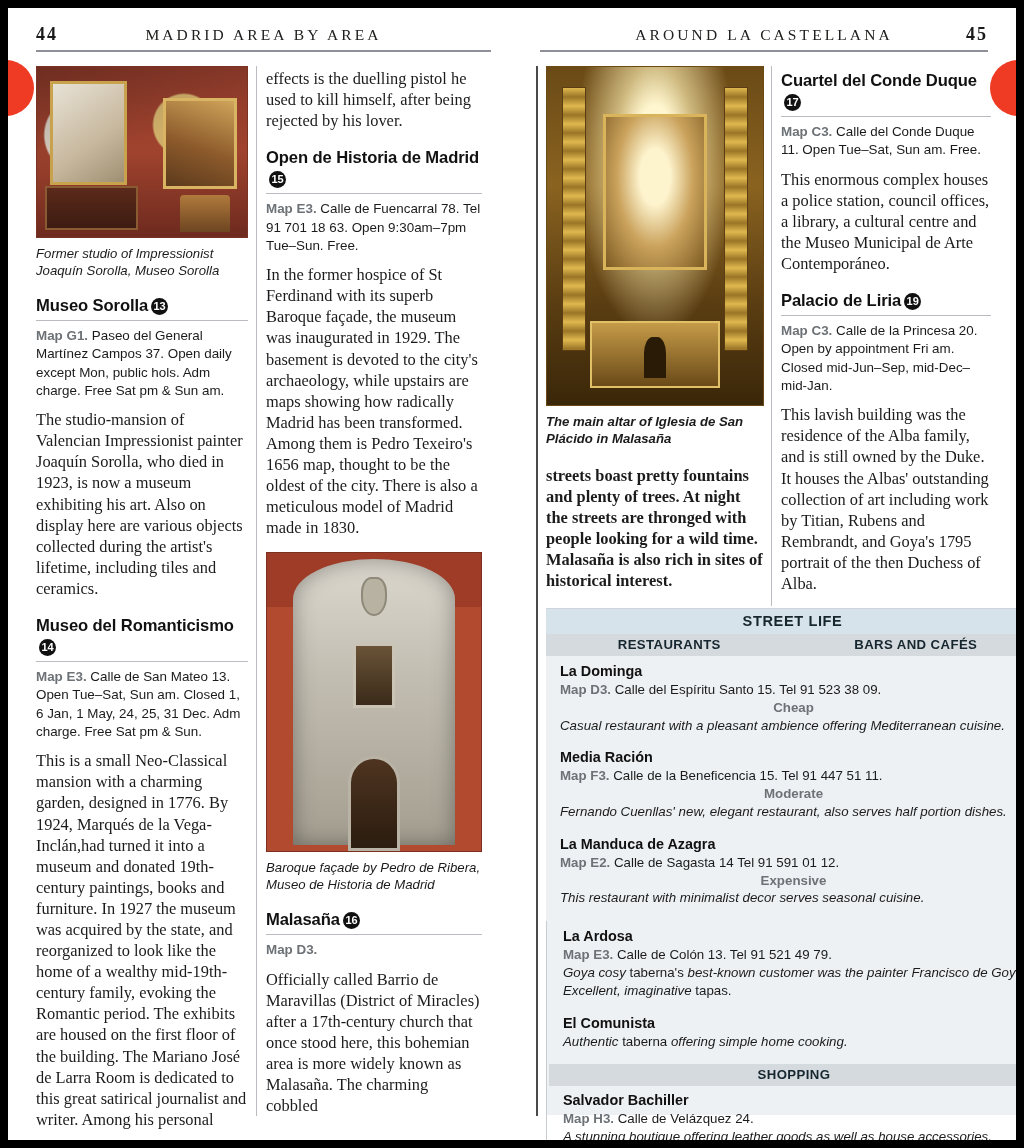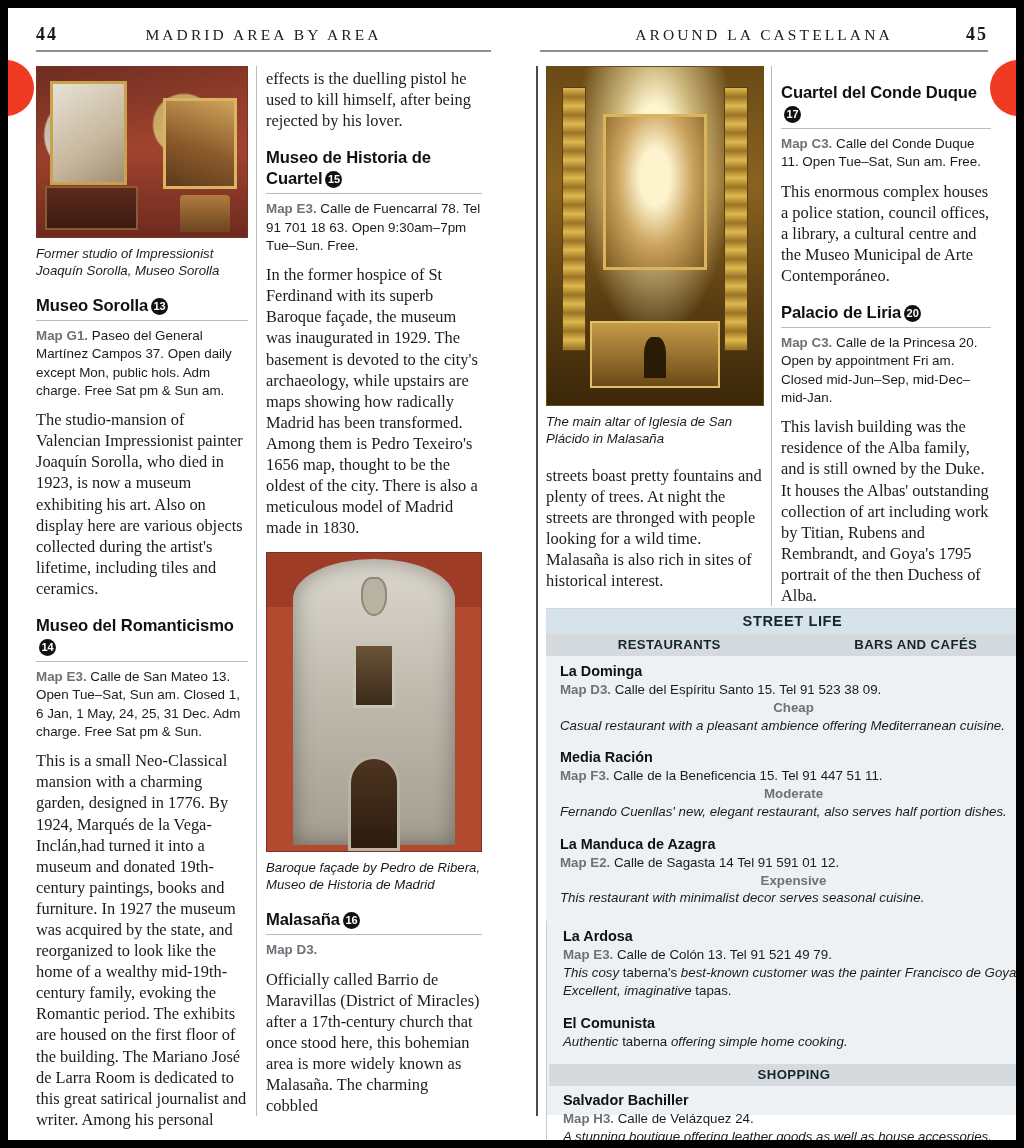--- a/index.html
+++ b/index.html
@@ -51,21 +51,21 @@
   }
   .head .rule {
     position:absolute; left:0; right:0; top:30px;
     height:2px; background:#8d9197;
   }
 
   
   .col { position:absolute; top:58px; }
   .col1 { left:28px;  width:212px; }
   .col2 { left:258px; width:216px; }
-  .col3 { left:538px; width:218px; }
+  .col3 { left:538px; width:218px;font-weight:bold; }
   .col4 { left:773px; width:210px; }
 
   .vrule {
     position:absolute; width:1px; background:#b9bcc0;
   }
 
   
   .body-txt {
     font-family:"Liberation Serif", serif;
     font-size:16.4px; line-height:21.1px;
@@ -316,21 +316,21 @@
     </h2>
     <div class="sight-rule"></div>
     <p class="meta"><span class="map">Map E3.</span><span> Calle de San Mateo 13. Open Tue–Sat, Sun am. Closed 1, 6 Jan, 1 May, 24, 25, 31 Dec. Adm charge. Free Sat pm &amp; Sun.</span></p>
     <p class="body-txt">This is a small Neo-Classical mansion with a charming garden, designed in 1776. By 1924, Marqués de la Vega-Inclán,had turned it into a museum and donated 19th-century paintings, books and furniture. In 1927 the museum was acquired by the state, and reorganized to look like the home of a wealthy mid-19th-century family, evoking the Romantic period. The exhibits are housed on the first floor of the building. The Mariano José de Larra Room is dedicated to this great satirical journalist and writer. Among his personal</p>
   </div>
 
   <div class="col col2">
     <p class="body-txt" style="margin-top:2px;">effects is the duelling pistol he used to kill himself, after being rejected by his lover.</p>
 
     <h2 class="sight">
-      <span>Museo de Historia de Cuartel</span><span class="num">15</span>
+      <span>Open de Historia de Madrid</span><span class="num">15</span>
     </h2>
     <div class="sight-rule"></div>
     <p class="meta"><span class="map">Map E3.</span><span> Calle de Fuencarral 78. Tel 91 701 18 63. Open 9:30am–7pm Tue–Sun. Free.</span></p>
     <p class="body-txt">In the former hospice of St Ferdinand with its superb Baroque façade, the museum was inaugurated in 1929. The basement is devoted to the city's archaeology, while upstairs are maps showing how radically Madrid has been transformed. Among them is Pedro Texeiro's 1656 map, thought to be the oldest of the city. There is also a meticulous model of Madrid made in 1830.</p>
 
     <div class="photo art-facade" style="margin-top:14px;">
       <div class="stone"></div>
         <div class="crest"></div>
         <div class="win"></div>
         <div class="door"></div>
@@ -351,29 +351,29 @@
         <div class="col-r"></div>
       <div class="panel"></div>
         <div class="base"></div>
         <div class="niche"></div>
     </div>
     <div class="caption">The main altar of Iglesia de San Plácido in Malasaña</div>
     <p class="body-txt" style="margin-top:18px;">streets boast pretty fountains and plenty of trees. At night the streets are thronged with people looking for a wild time. Malasaña is also rich in sites of historical interest.</p>
   </div>
 
   <div class="col col4">
-    <h2 class="sight" style="margin-top:16px;">
+    <h2 class="sight" style="margin-top:4px;">
       <span>Cuartel del Conde Duque</span><span class="num">17</span>
     </h2>
     <div class="sight-rule"></div>
     <p class="meta"><span class="map">Map C3.</span><span> Calle del Conde Duque 11. Open Tue–Sat, Sun am. Free.</span></p>
     <p class="body-txt">This enormous complex houses a police station, council offices, a library, a cultural centre and the Museo Municipal de Arte Contemporáneo.</p>
 
     <h2 class="sight">
-      <span>Palacio de Liria</span><span class="num">20</span>
+      <span>Palacio de Liria</span><span class="num">19</span>
     </h2>
     <div class="sight-rule"></div>
     <p class="meta"><span class="map">Map C3.</span><span> Calle de la Princesa 20. Open by appointment Fri am. Closed mid-Jun–Sep, mid-Dec–mid-Jan.</span></p>
     <p class="body-txt">This lavish building was the residence of the Alba family, and is still owned by the Duke. It houses the Albas' outstanding collection of art including work by Titian, Rubens and Rembrandt, and Goya's 1795 portrait of the then Duchess of Alba.</p>
   </div>
 
   <div class="streetlife">
     <div class="sl-title">STREET LIFE</div>
     <div class="sl-subbar">
       <div>RESTAURANTS</div>
@@ -399,21 +399,21 @@
           <div class="addr"><span class="map">Map E2.</span><span> Calle de Sagasta 14 Tel 91 591 01 12.</span></div>
           <div class="price">Expensive</div>
           <div class="desc">This restaurant with minimalist decor serves seasonal cuisine.</div>
         </div>
       </div>
 
       <div class="sl-col right">
         <div class="entry">
           <div class="name">La Ardosa</div>
           <div class="addr"><span class="map">Map E3.</span><span> Calle de Colón 13. Tel 91 521 49 79.</span></div>
-          <div class="desc"><span>This cosy </span><span class="roman">taberna's</span><span> best-known customer was the painter Francisco de Goya. Excellent, imaginative </span><span class="roman">tapas.</span></div>
+          <div class="desc"><span>Goya cosy </span><span class="roman">taberna's</span><span> best-known customer was the painter Francisco de Goya. Excellent, imaginative </span><span class="roman">tapas.</span></div>
         </div>
         <div class="entry">
           <div class="name">El Comunista</div>
           <div class="desc"><span>Authentic </span><span class="roman">taberna</span><span> offering simple home cooking.</span></div>
         </div>
 
         <div class="sl-shopbar">SHOPPING</div>
 
         <div class="entry">
           <div class="name">Salvador Bachiller</div>

